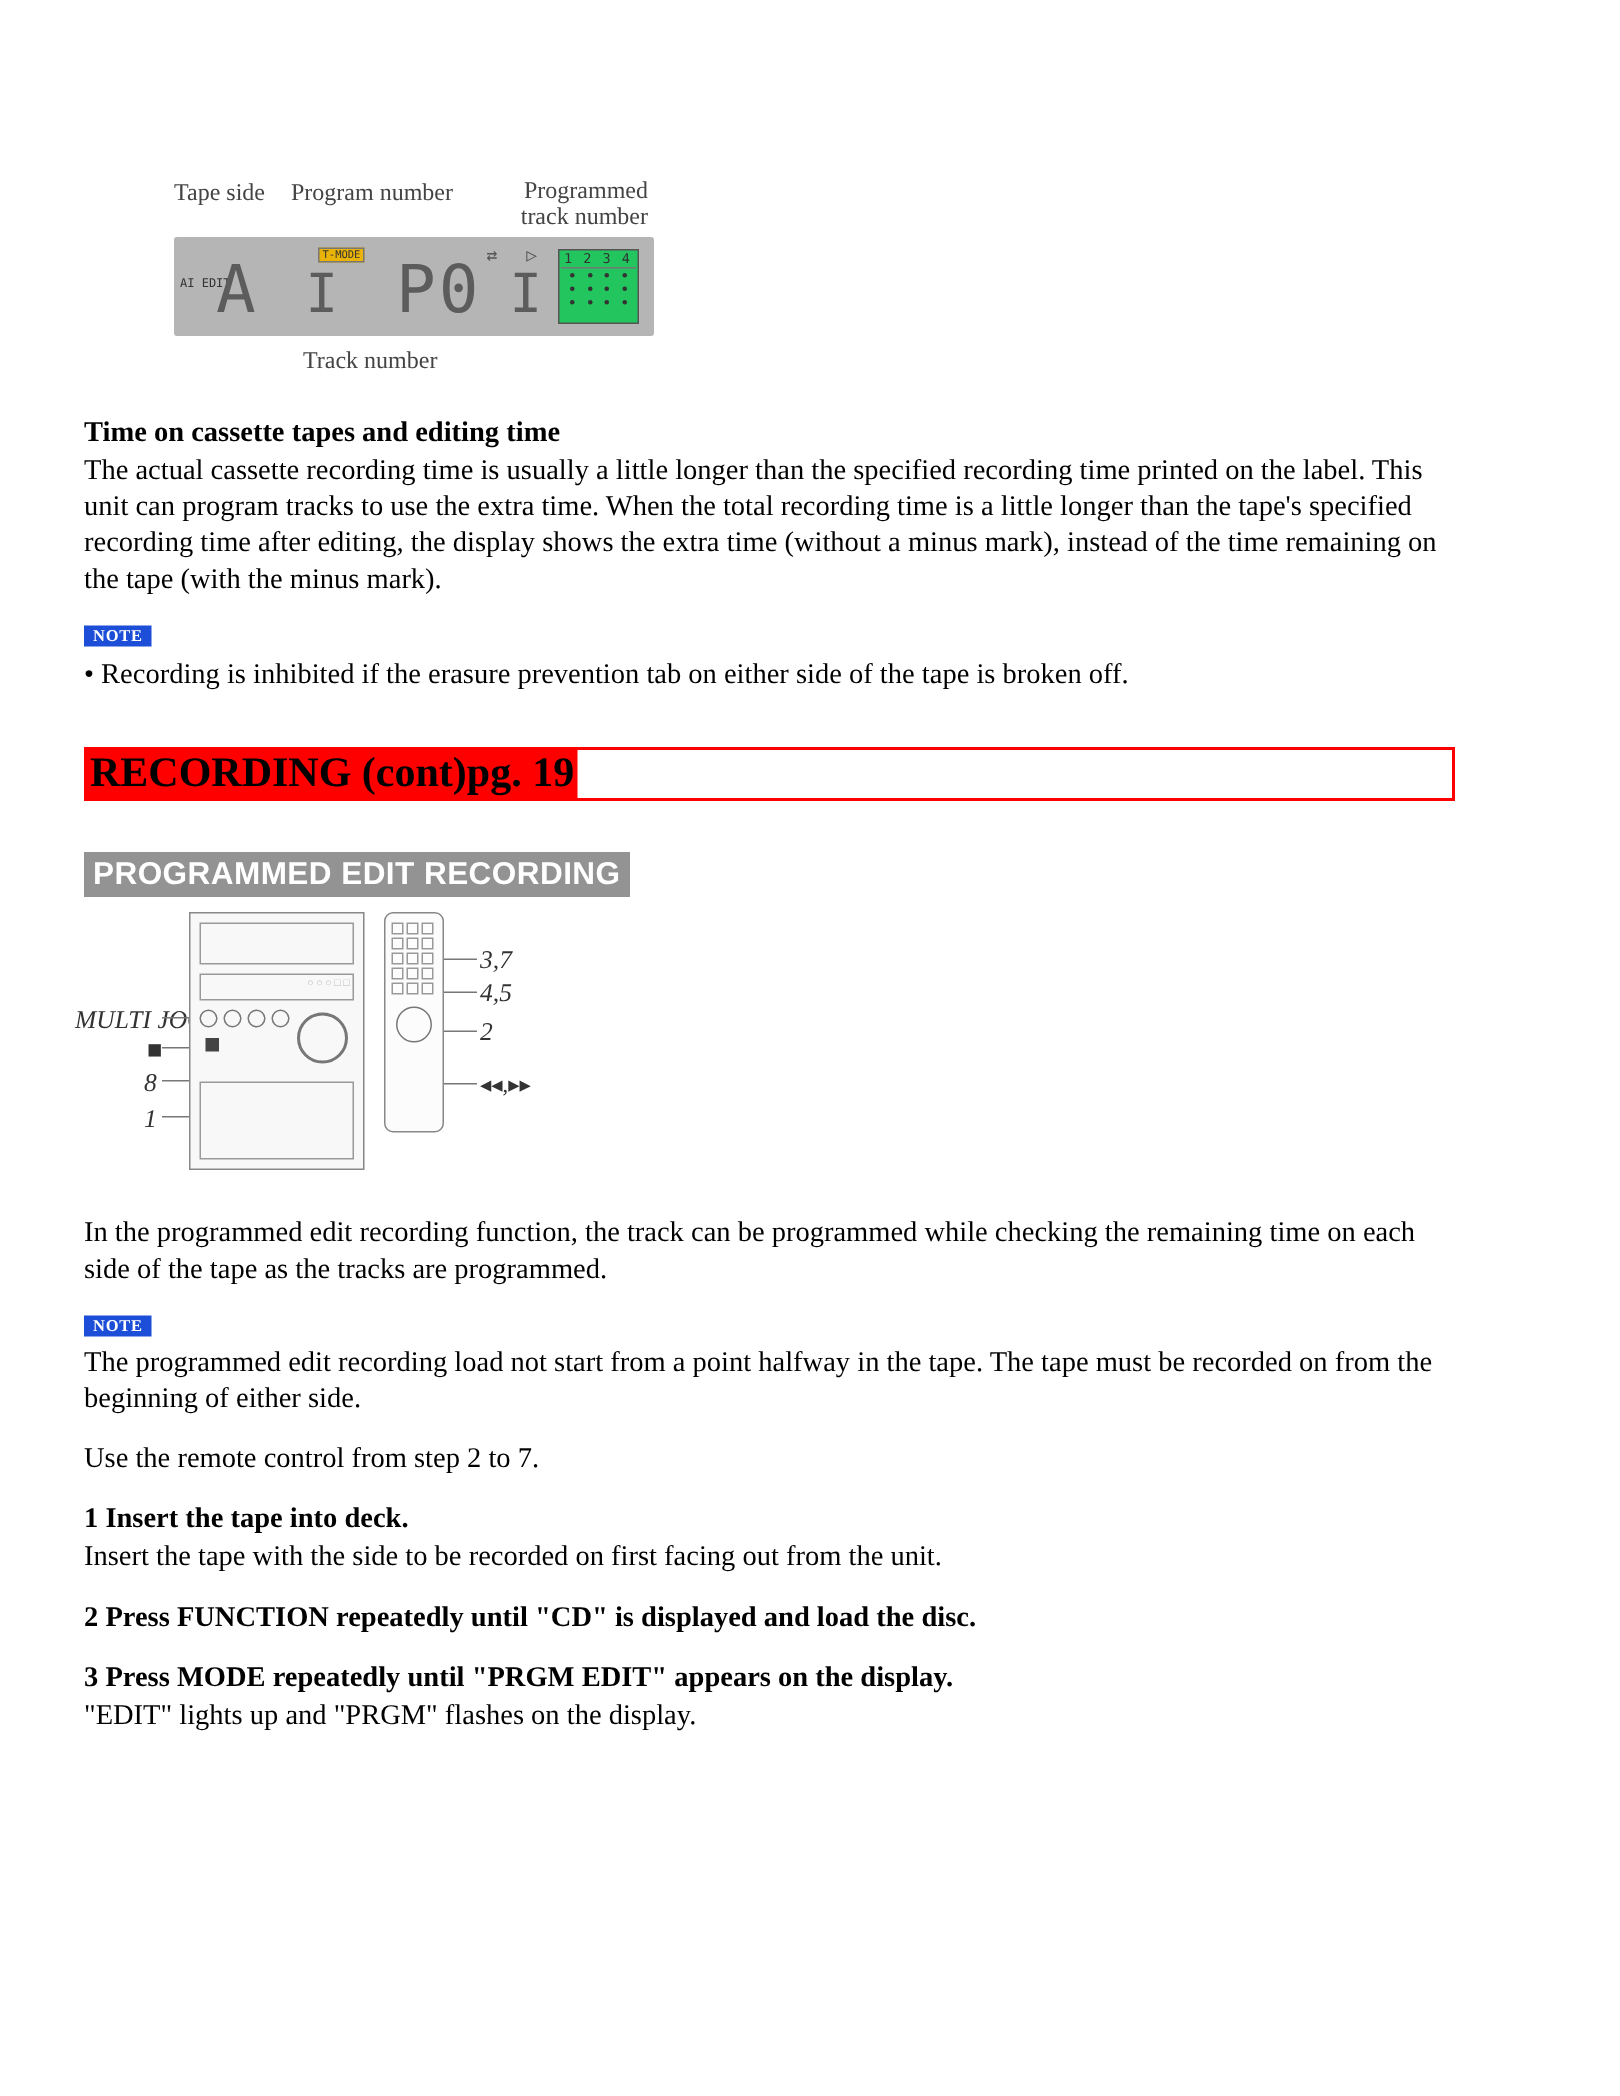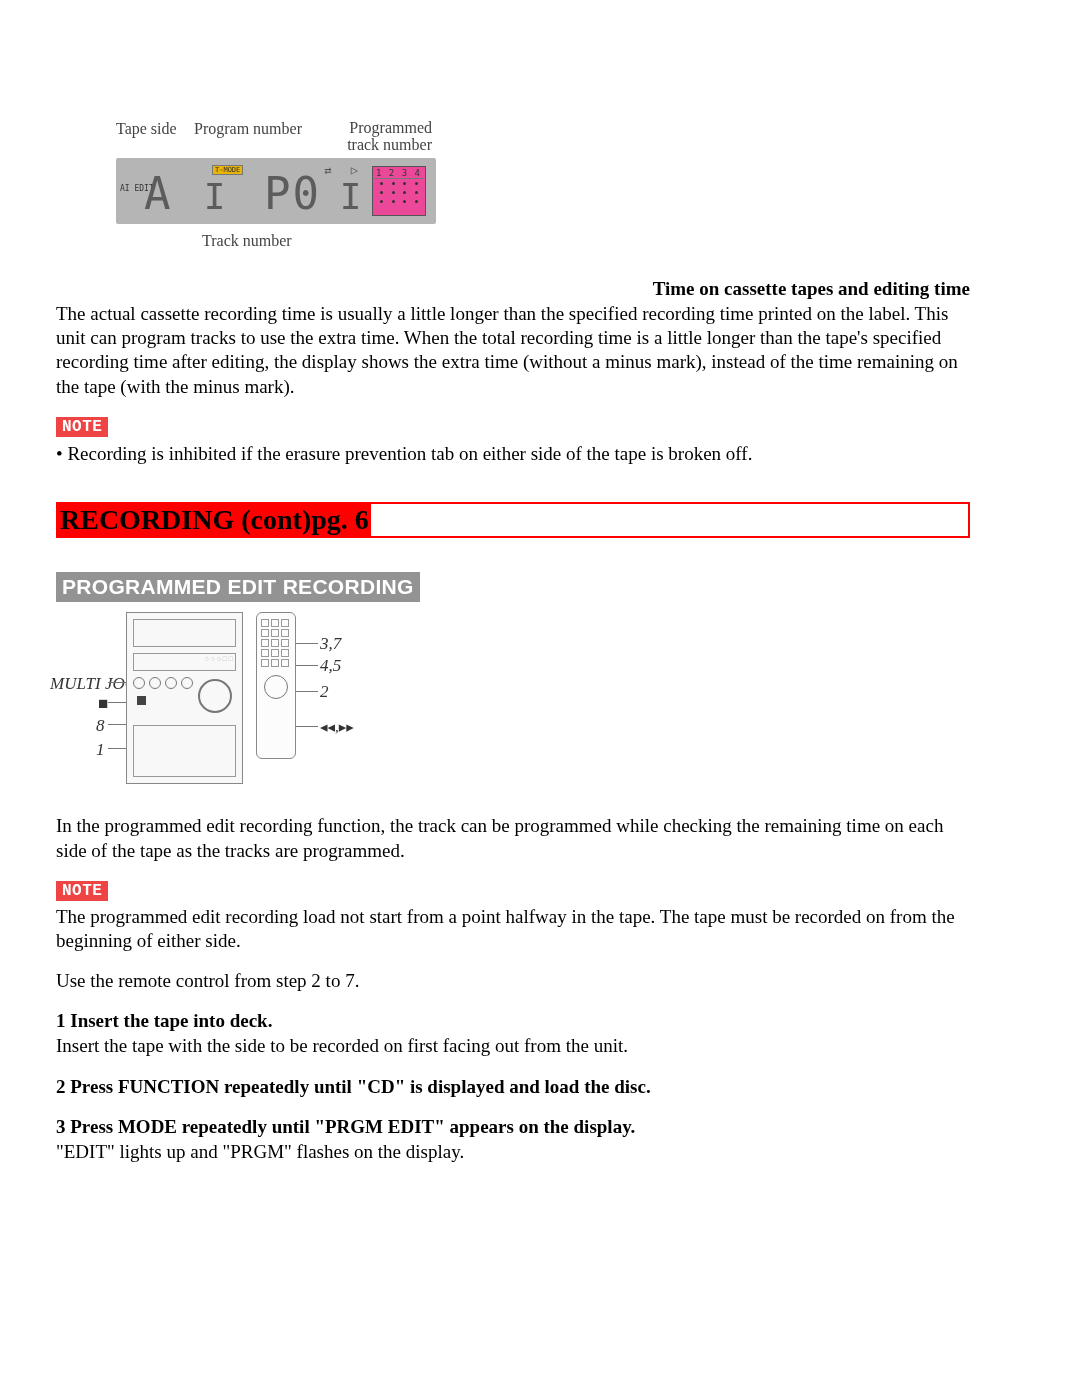--- a/index.html
+++ b/index.html
@@ -53,38 +53,38 @@
   .lcd .segP { left: 148px; }
   .lcd .segP2 { left: 198px; font-size:36px; top:18px; letter-spacing:4px;}
   .lcd .grid {
     position:absolute;
     right:10px; top:8px;
     width:54px; height:50px;
     border:1px solid #555;
     font-size:9px;
     padding:1px;
     box-sizing:border-box;
-    background:#ec4899;
+    background:#22c55e;
   }
   .lcd .grid .row1 { font-size:9px; color:#333; border-bottom:1px solid #777; padding:0 2px; letter-spacing:1px;}
   .lcd .dots { display:flex; justify-content:space-around; padding:3px 2px;}
   .lcd .dots span { width:3px; height:3px; background:#333; border-radius:50%; }
   .lcd .tmode { position:absolute; left:96px; top:7px; border:1px solid #777; font-size:7px; padding:0 2px; background:#eab308; }
   .lcd .play { position:absolute; right:72px; top:5px; font-size:12px; color:#555; letter-spacing:6px;}
   .bottom-label { font-size:16px; color:#444; margin: 8px 0 0 86px; }
 
-  .section-title { font-weight: bold; margin-top: 28px; text-align: right; }
+  .section-title { font-weight: bold; margin-top: 28px; }
   .body-text { margin-top: 2px; line-height: 1.28; }
 
   .note-badge {
     display:inline-block;
-    background:#ef4444;
+    background:#1d4ed8;
     color:#fff;
-    font-family: Liberation Mono, monospace;
-    font-size:16px;
+    font-family: Liberation Serif, serif;
+    font-size:11px;
     font-weight:bold;
     padding:1px 6px;
     margin-top: 18px;
     letter-spacing:0.5px;
   }
   .bullets { margin-top:4px; line-height:1.35; }
   .red-box {
     border:2px solid #ff0000;
     padding:0;
     margin-top:36px;
@@ -193,21 +193,21 @@
 
   <div class="section-title">Time on cassette tapes and editing time</div>
   <div class="body-text">The actual cassette recording time is usually a little longer than the specified recording time printed on the label. This unit can program tracks to use the extra time. When the total recording time is a little longer than the tape's specified recording time after editing, the display shows the extra time (without a minus mark), instead of the time remaining on the tape (with the minus mark).</div>
 
   <div class="note-badge">NOTE</div>
   <div class="bullets">
     <div>• Recording is inhibited if the erasure prevention tab on either side of the tape is broken off.</div>
   </div>
 
   <div class="red-box">
-    <span class="red-box-bg"><span style="font-weight:bold;font-size:28px;">RECORDING (cont)pg. 6</span></span>
+    <span class="red-box-bg"><span style="font-weight:bold;font-size:28px;">RECORDING (cont)pg. 19</span></span>
   </div>
 
   <div class="gray-banner">PROGRAMMED EDIT RECORDING</div>
 
   
   <div class="device-fig">
     <span class="callout" style="left:-46px;top:62px">MULTI JOG</span>
     <span class="callout" style="left:2px;top:82px;font-style:normal">■</span>
     <span class="callout" style="left:0px;top:104px">8</span>
     <span class="callout" style="left:0px;top:128px">1</span>

